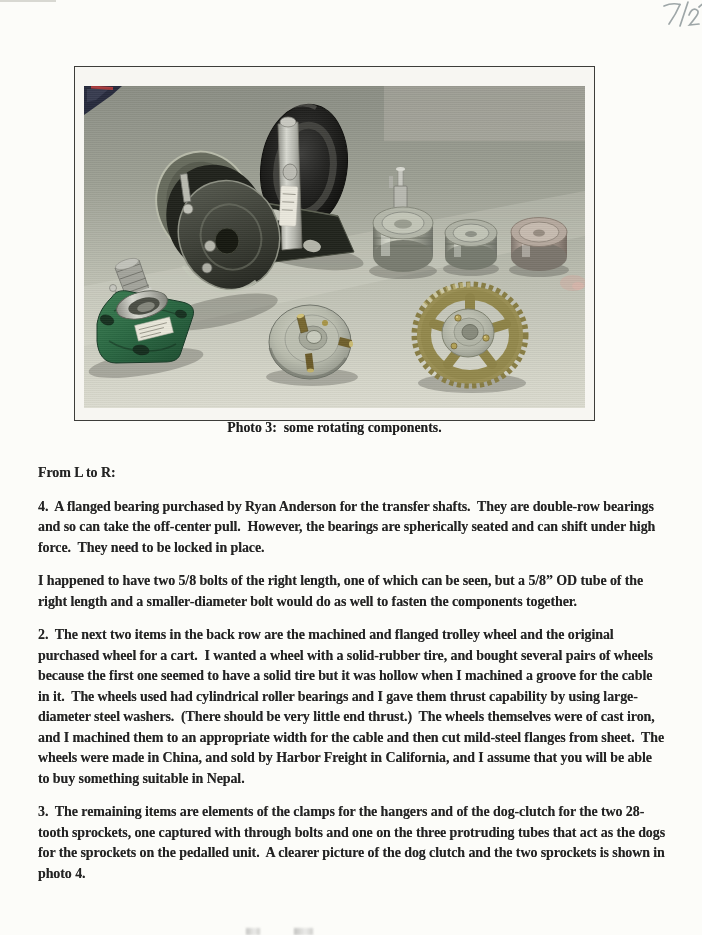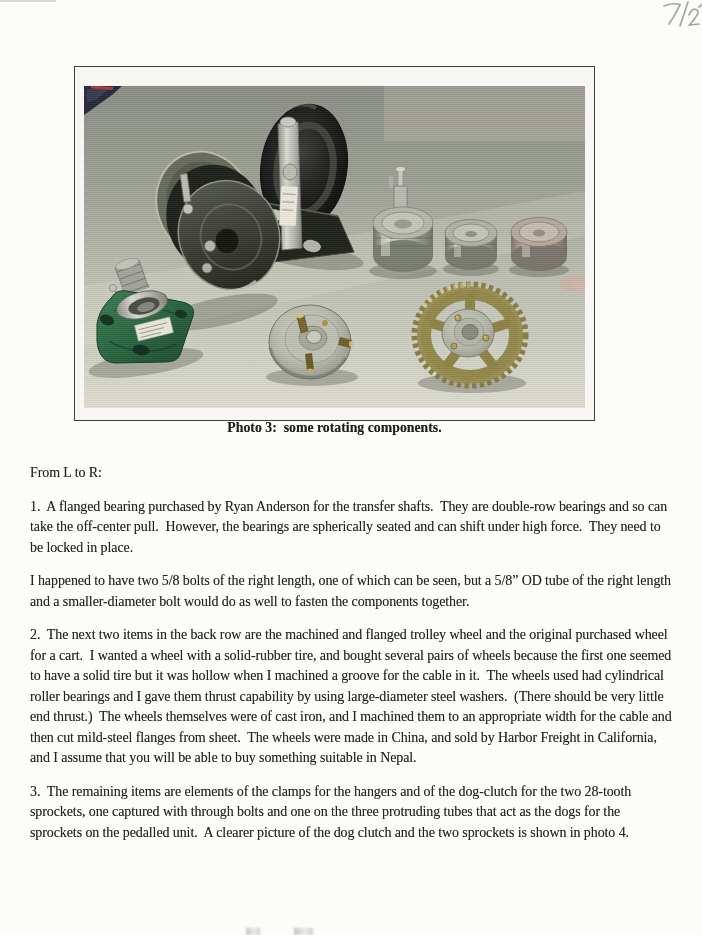--- a/index.html
+++ b/index.html
@@ -29,21 +29,21 @@
   .caption{
     position:absolute;left:74px;top:420px;width:521px;text-align:center;
     font-weight:bold;font-size:13.8px;color:#1d1d1d;white-space:pre-wrap;
     text-shadow:0 0 .5px rgba(50,50,50,.5);
   }
   .bodytext{
     position:absolute;left:30px;top:463px;width:644px;
     font-size:14px;line-height:20.5px;letter-spacing:-0.1px;color:#232323;
     text-shadow:0 0 .5px rgba(55,55,55,.45);
   }
-  .bodytext p{margin:0 0 13px;white-space:pre-wrap;}
+  .bodytext p{margin:0 8px 13px;white-space:pre-wrap;font-weight:bold;}
   .smudge{
     position:absolute;height:7px;filter:blur(1px);
     background:linear-gradient(90deg, rgba(110,110,110,.4), rgba(165,165,165,.18) 60%, rgba(120,120,120,.35));
   }
   .smudge.a{left:246px;top:928px;width:14px;}
   .smudge.b{left:294px;top:928px;width:19px;}
 </style>
 </head>
 <body>
 
@@ -274,21 +274,21 @@
         </g>
       </svg>
       <div class="photo-noise"></div>
     </div>
   </div>
 
   <div class="caption">Photo 3:  some rotating components.</div>
 
   <div class="bodytext">
     <p>From L to R:</p>
-    <p>1.  A flanged bearing purchased by Ryan Anderson for the transfer shafts.  They are double-row bearings and so can take the off-center pull.  However, the bearings are spherically seated and can shift under high force.  They need to be locked in place.</p>
+    <p>4.  A flanged bearing purchased by Ryan Anderson for the transfer shafts.  They are double-row bearings and so can take the off-center pull.  However, the bearings are spherically seated and can shift under high force.  They need to be locked in place.</p>
     <p>I happened to have two 5/8 bolts of the right length, one of which can be seen, but a 5/8” OD tube of the right length and a smaller-diameter bolt would do as well to fasten the components together.</p>
     <p>2.  The next two items in the back row are the machined and flanged trolley wheel and the original purchased wheel for a cart.  I wanted a wheel with a solid-rubber tire, and bought several pairs of wheels because the first one seemed to have a solid tire but it was hollow when I machined a groove for the cable in it.  The wheels used had cylindrical roller bearings and I gave them thrust capability by using large-diameter steel washers.  (There should be very little end thrust.)  The wheels themselves were of cast iron, and I machined them to an appropriate width for the cable and then cut mild-steel flanges from sheet.  The wheels were made in China, and sold by Harbor Freight in California, and I assume that you will be able to buy something suitable in Nepal.</p>
     <p>3.  The remaining items are elements of the clamps for the hangers and of the dog-clutch for the two 28-tooth sprockets, one captured with through bolts and one on the three protruding tubes that act as the dogs for the sprockets on the pedalled unit.  A clearer picture of the dog clutch and the two sprockets is shown in photo 4.</p>
   </div>
 
   <div class="smudge a"></div>
   <div class="smudge b"></div>
 
 </div>
 

